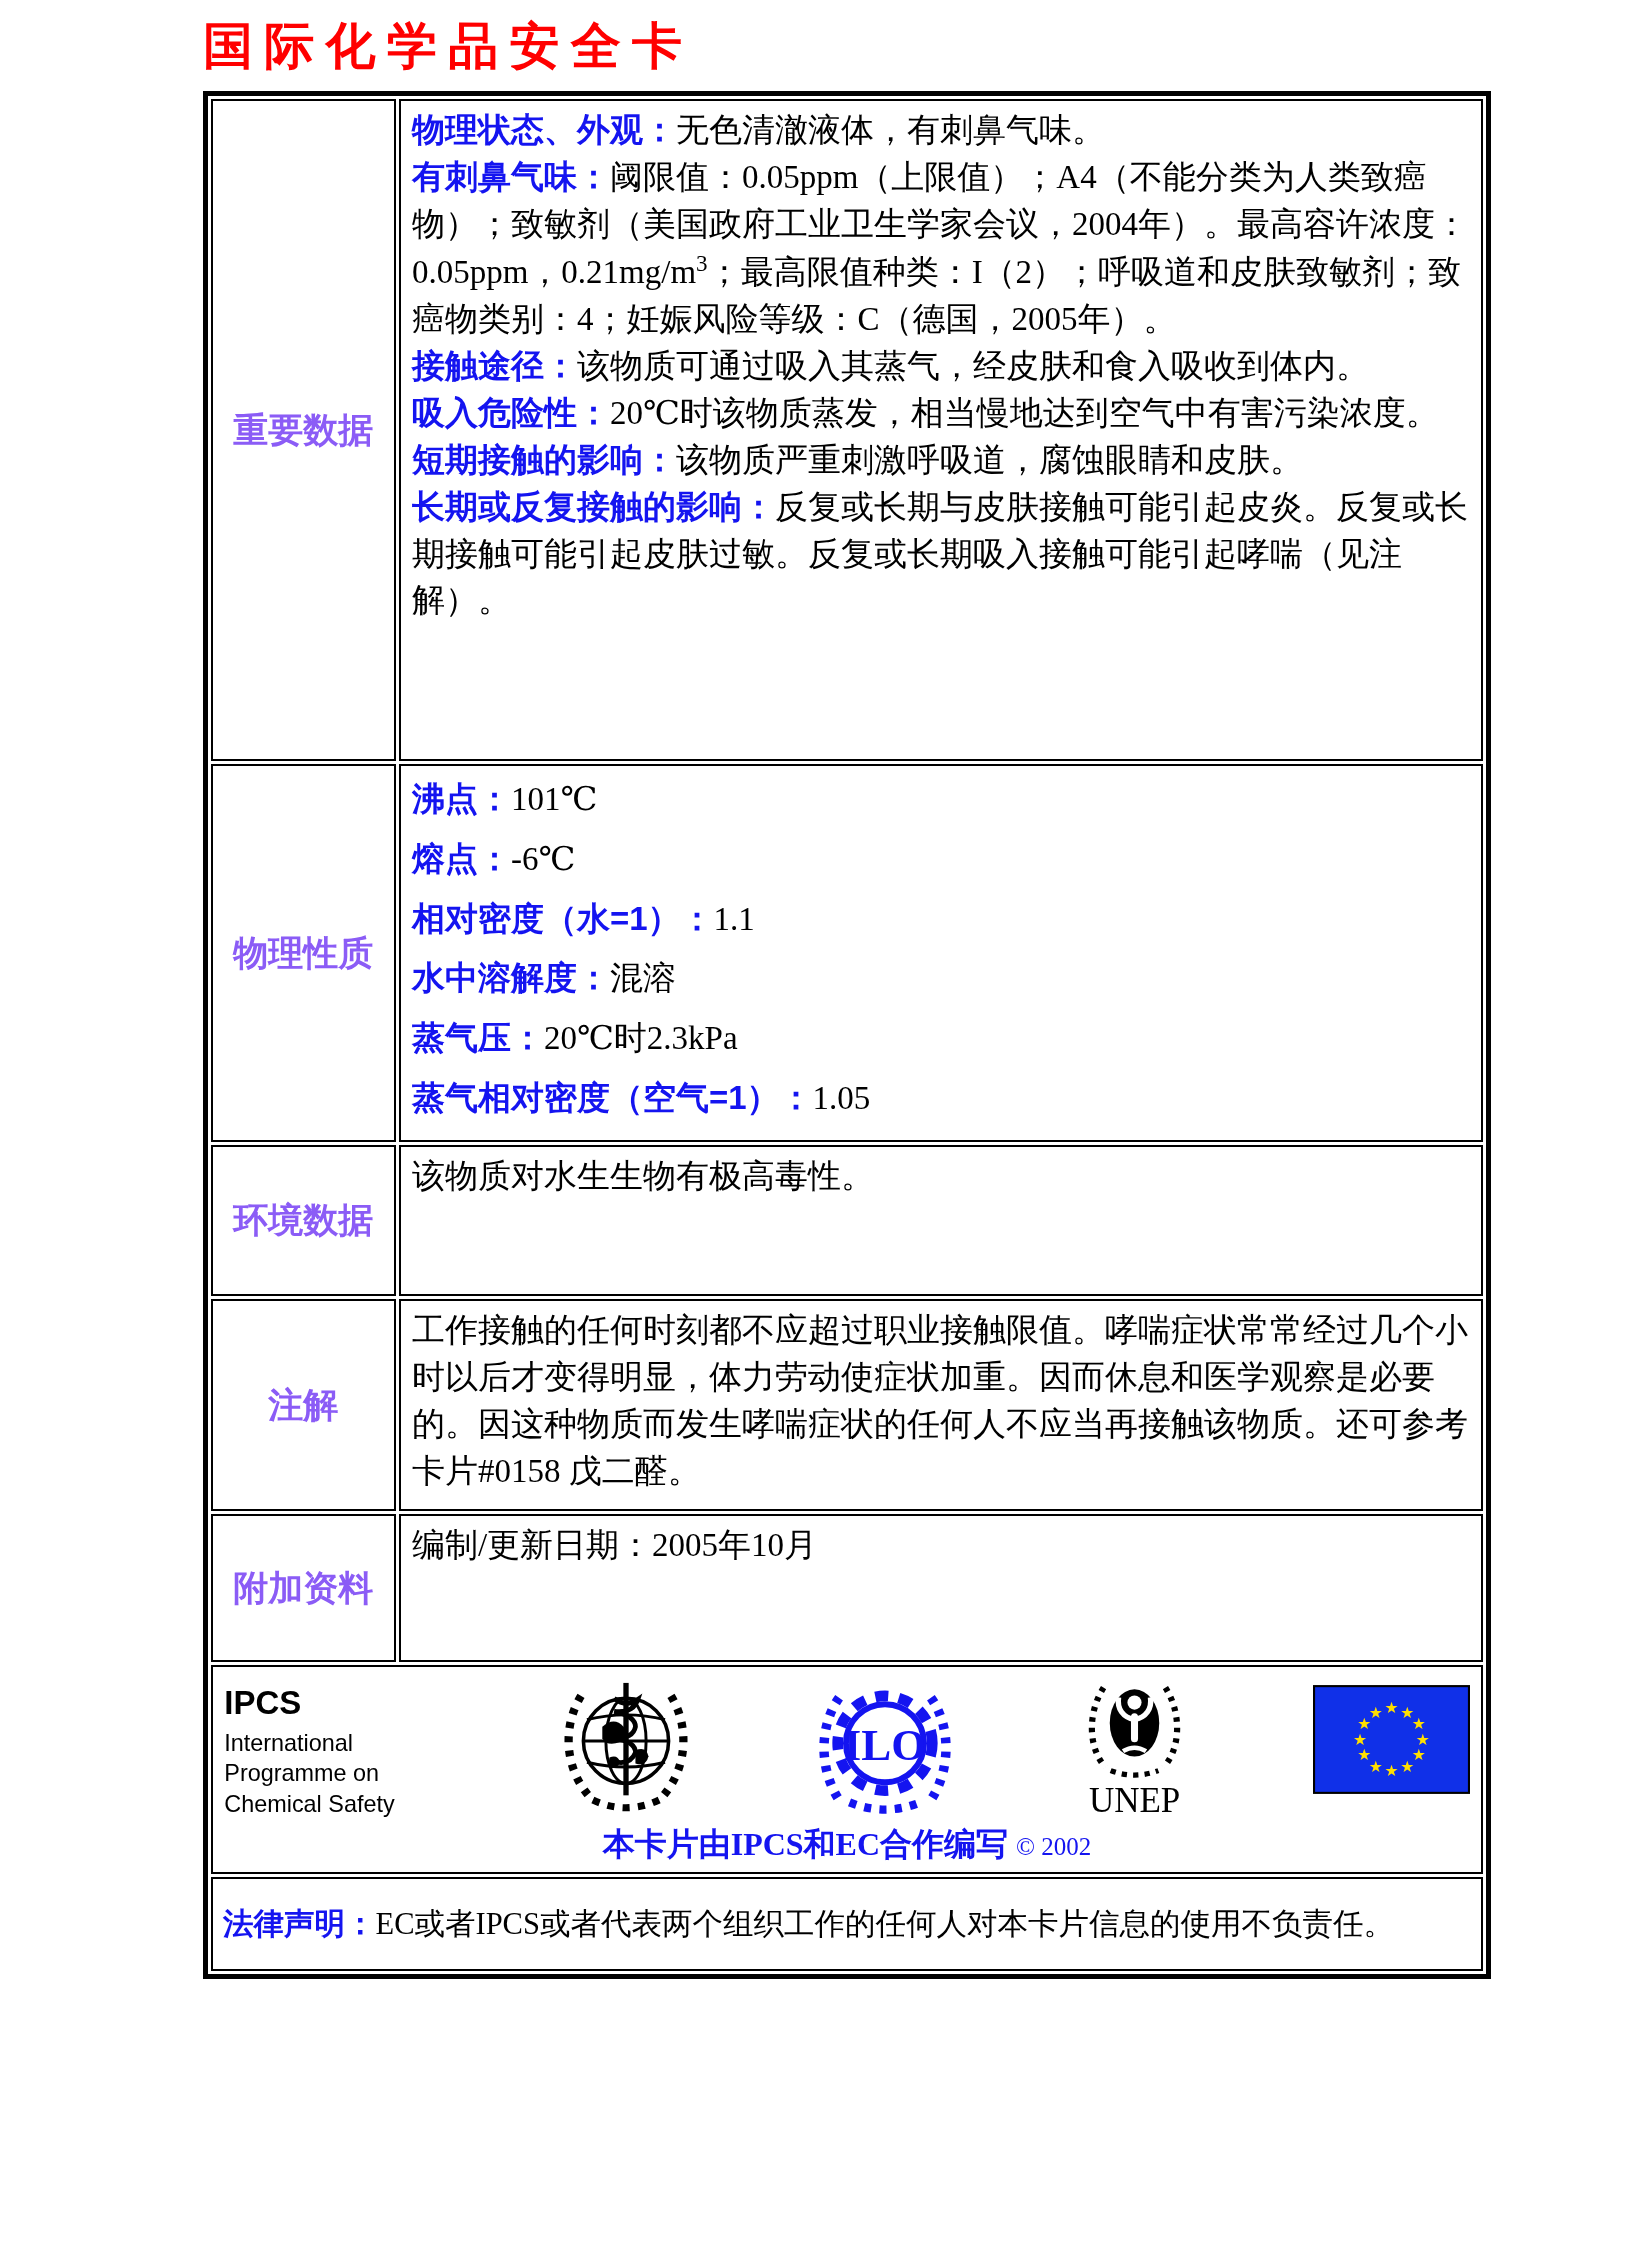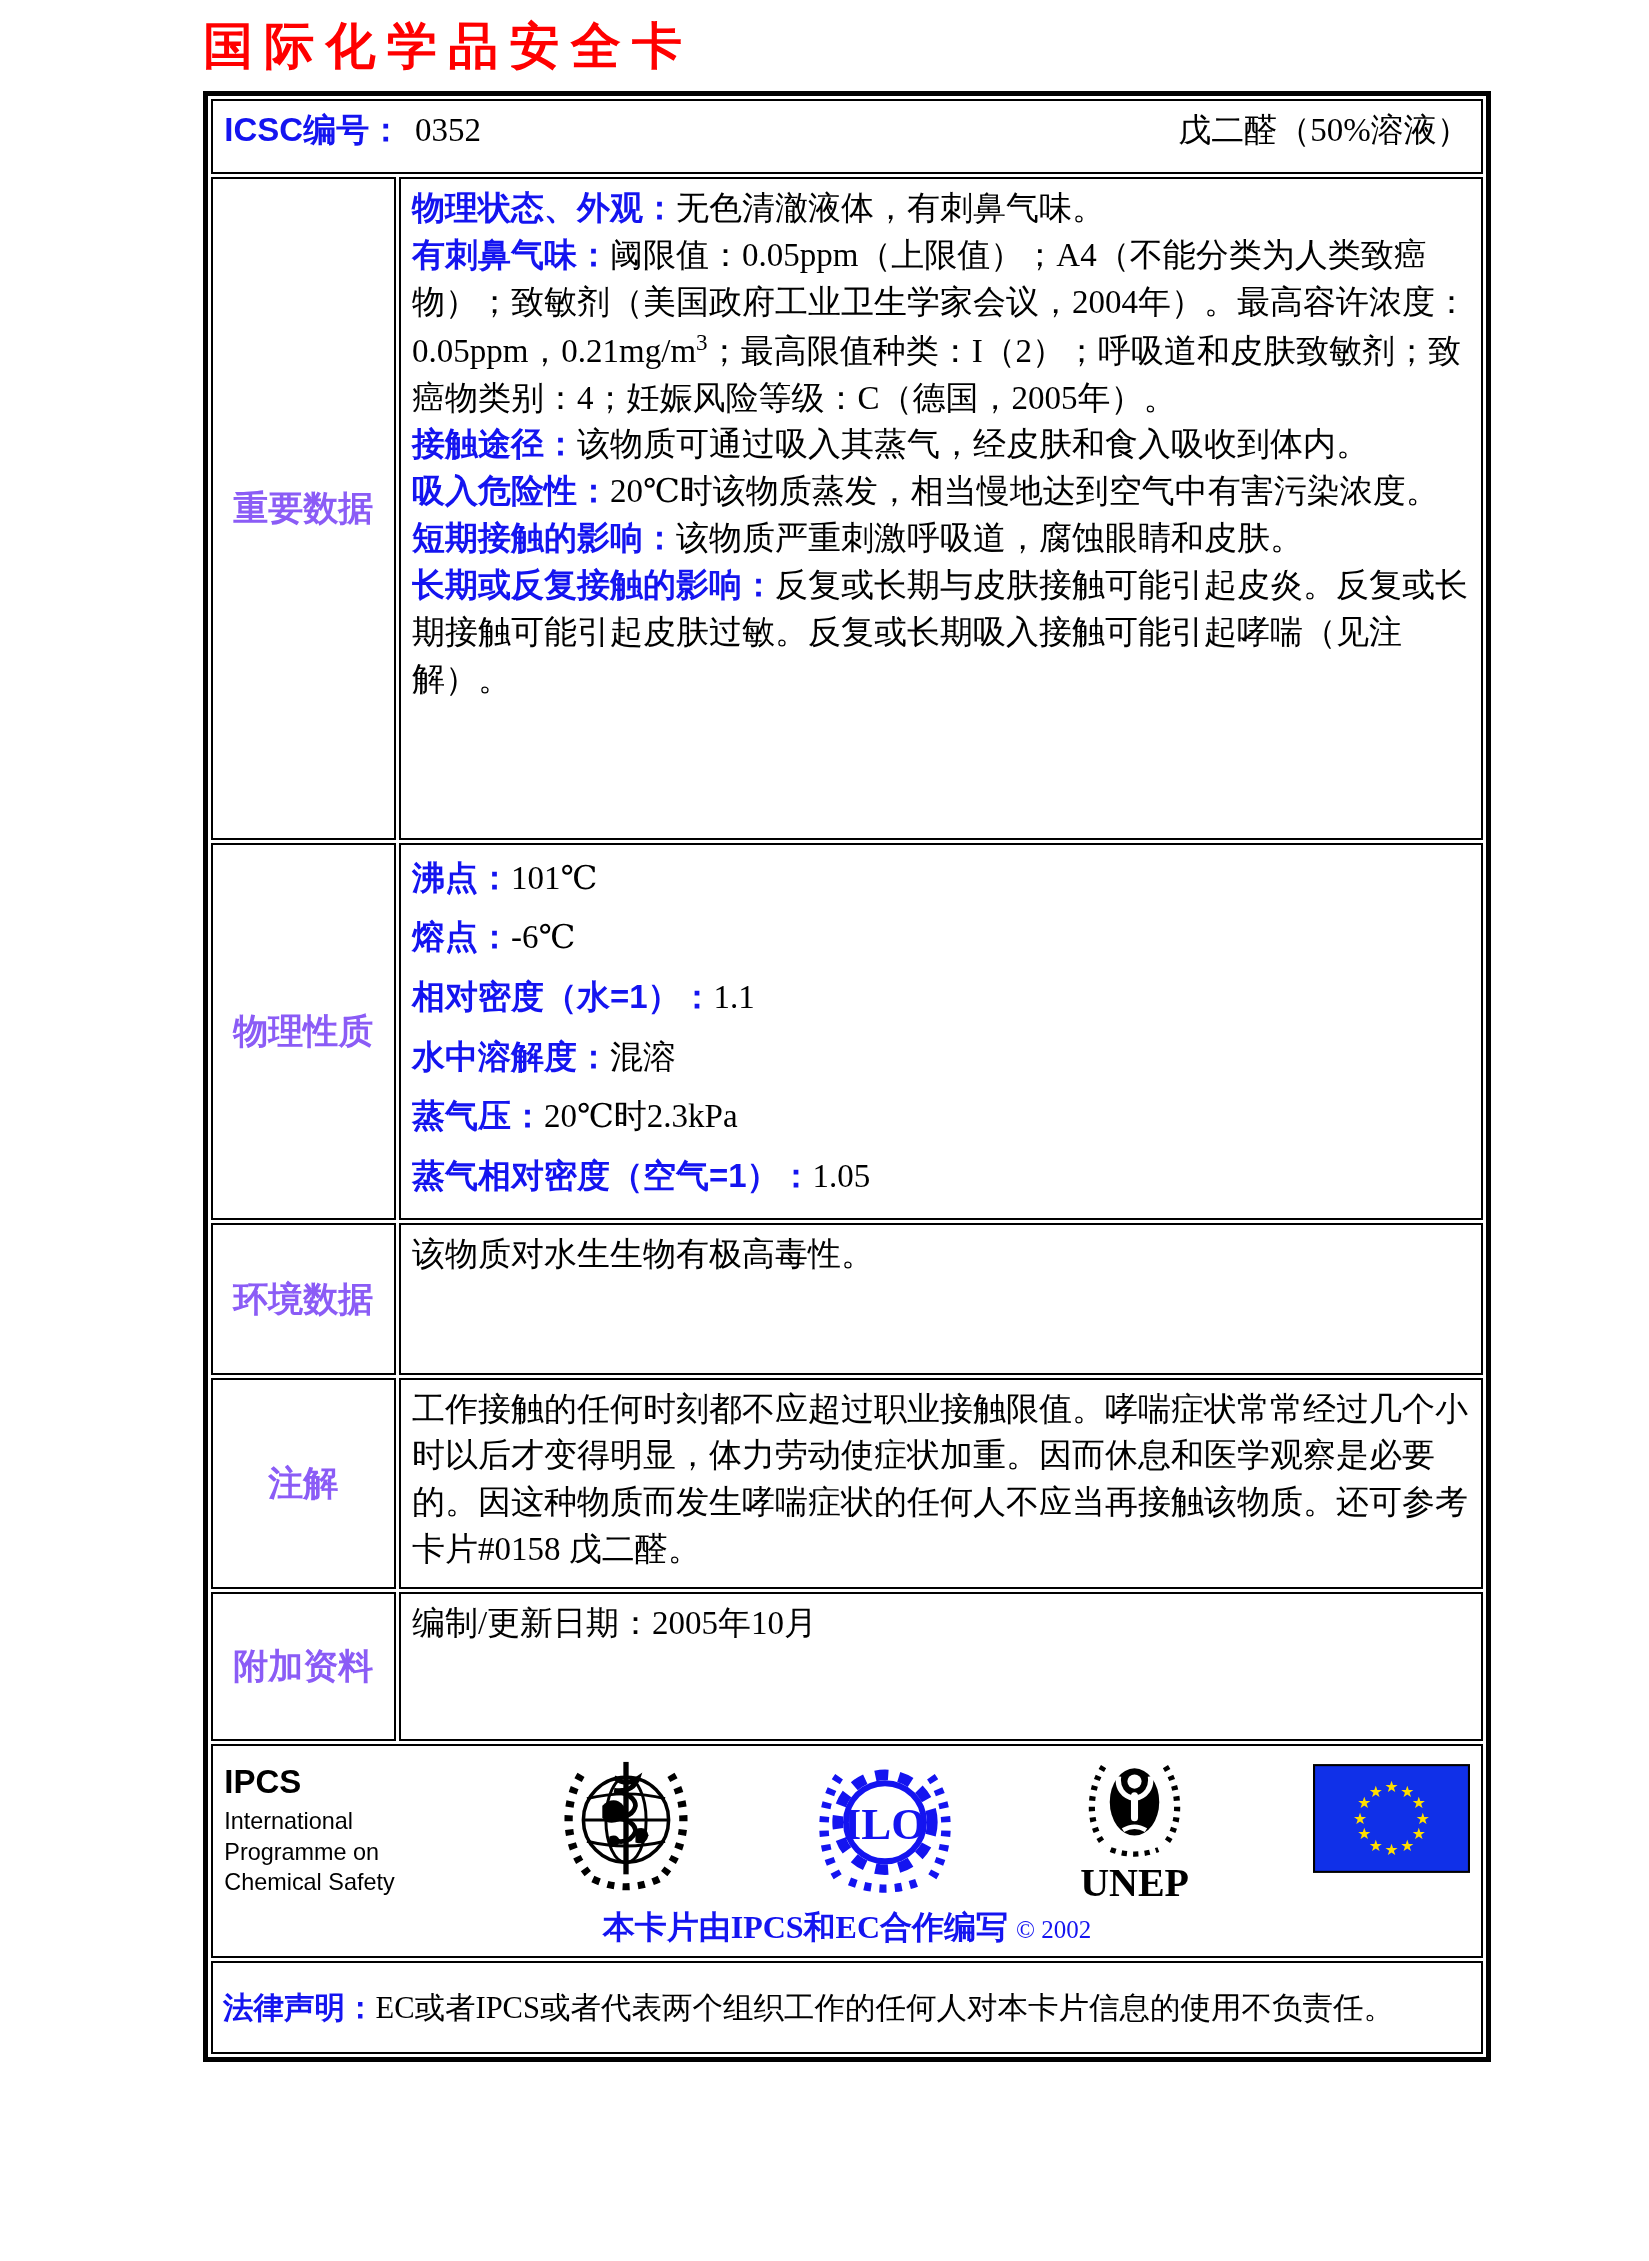--- a/index.html
+++ b/index.html
@@ -34,48 +34,38 @@
   .head-row { display:flex; justify-content:space-between; align-items:center; }
   .idval { margin-left:12.8px; }
   .logos-td { padding:10px 8.5px 5.7px; vertical-align:top; }
   .logo-strip { display:flex; justify-content:space-between; align-items:flex-start; padding:0 2.8px;gap:8px; }
   .ipcs-block { width:213px; font-family:"Liberation Sans","DejaVu Sans",sans-serif; padding-top:7px; }
   .ipcs-title { font-size:33px; font-weight:bold; margin-bottom:5.7px; }
   .ipcs-line { font-size:23.4px; line-height:1.3; }
   .who-svg, .ilo-svg { width:142px; height:142px; }
   .unep-block { text-align:center; }
   .unep-svg { width:121px; height:106px; display:block; margin:0 auto; }
-  .unep-text { font-family:"Liberation Serif","DejaVu Serif",serif; font-weight:bold; font-size:40px; line-height:1.05; }
+  .unep-text { font-family:"Liberation Serif","DejaVu Serif",serif; font-weight:normal; font-size:35px; line-height:1.05; }
   .eu-svg { width:157px; height:111px; margin-top:7px; }
   .credit { text-align:center; margin-top:2.8px; font-size:32px; font-weight:bold; color:#1414f0;
             font-family:"Liberation Serif","DejaVu Serif",serif; }
   .credit .year { font-weight:normal; font-size:25px; }
   .legal-td { padding:5.7px 10px; font-size:30.5px; line-height:1.4; }
   .legal-lbl { font-size:30.5px; }
 </style>
 </head>
 <body>
 
 <div class="sheet">
 
   <div class="doc-title">国际化学品安全卡</div>
 
   <table class="card">
 
     <tbody>
-        <tr>
-      <td colspan="2" class="content h-head">
-        <div class="head-row">
-          <div>
-            <span class="lbl">ICSC编号：</span><span class="idval">0352</span>
-          </div>
-          <div>戊二醛（50%溶液）</div>
-        </div>
-      </td>
-    </tr>
 
     <tr>
       <td class="side">重要数据</td>
       <td class="content h-imp">
         <p class="item"><span class="lbl">物理状态、外观：</span><span>无色清澈液体，有刺鼻气味。</span></p>
         <p class="item"><span class="lbl">有刺鼻气味：</span><span>阈限值：0.05ppm（上限值）；A4（不能分类为人类致癌物）；致敏剂（美国政府工业卫生学家会议，2004年）。最高容许浓度：0.05ppm，0.21mg/m</span><sup>3</sup><span>；最高限值种类：I（2）；呼吸道和皮肤致敏剂；致癌物类别：4；妊娠风险等级：C（德国，2005年）。</span></p>
         <p class="item"><span class="lbl">接触途径：</span><span>该物质可通过吸入其蒸气，经皮肤和食入吸收到体内。</span></p>
         <p class="item"><span class="lbl">吸入危险性：</span><span>20℃时该物质蒸发，相当慢地达到空气中有害污染浓度。</span></p>
         <p class="item"><span class="lbl">短期接触的影响：</span><span>该物质严重刺激呼吸道，腐蚀眼睛和皮肤。</span></p>
         <p class="item"><span class="lbl">长期或反复接触的影响：</span><span>反复或长期与皮肤接触可能引起皮炎。反复或长期接触可能引起皮肤过敏。反复或长期吸入接触可能引起哮喘（见注解）。</span></p>

